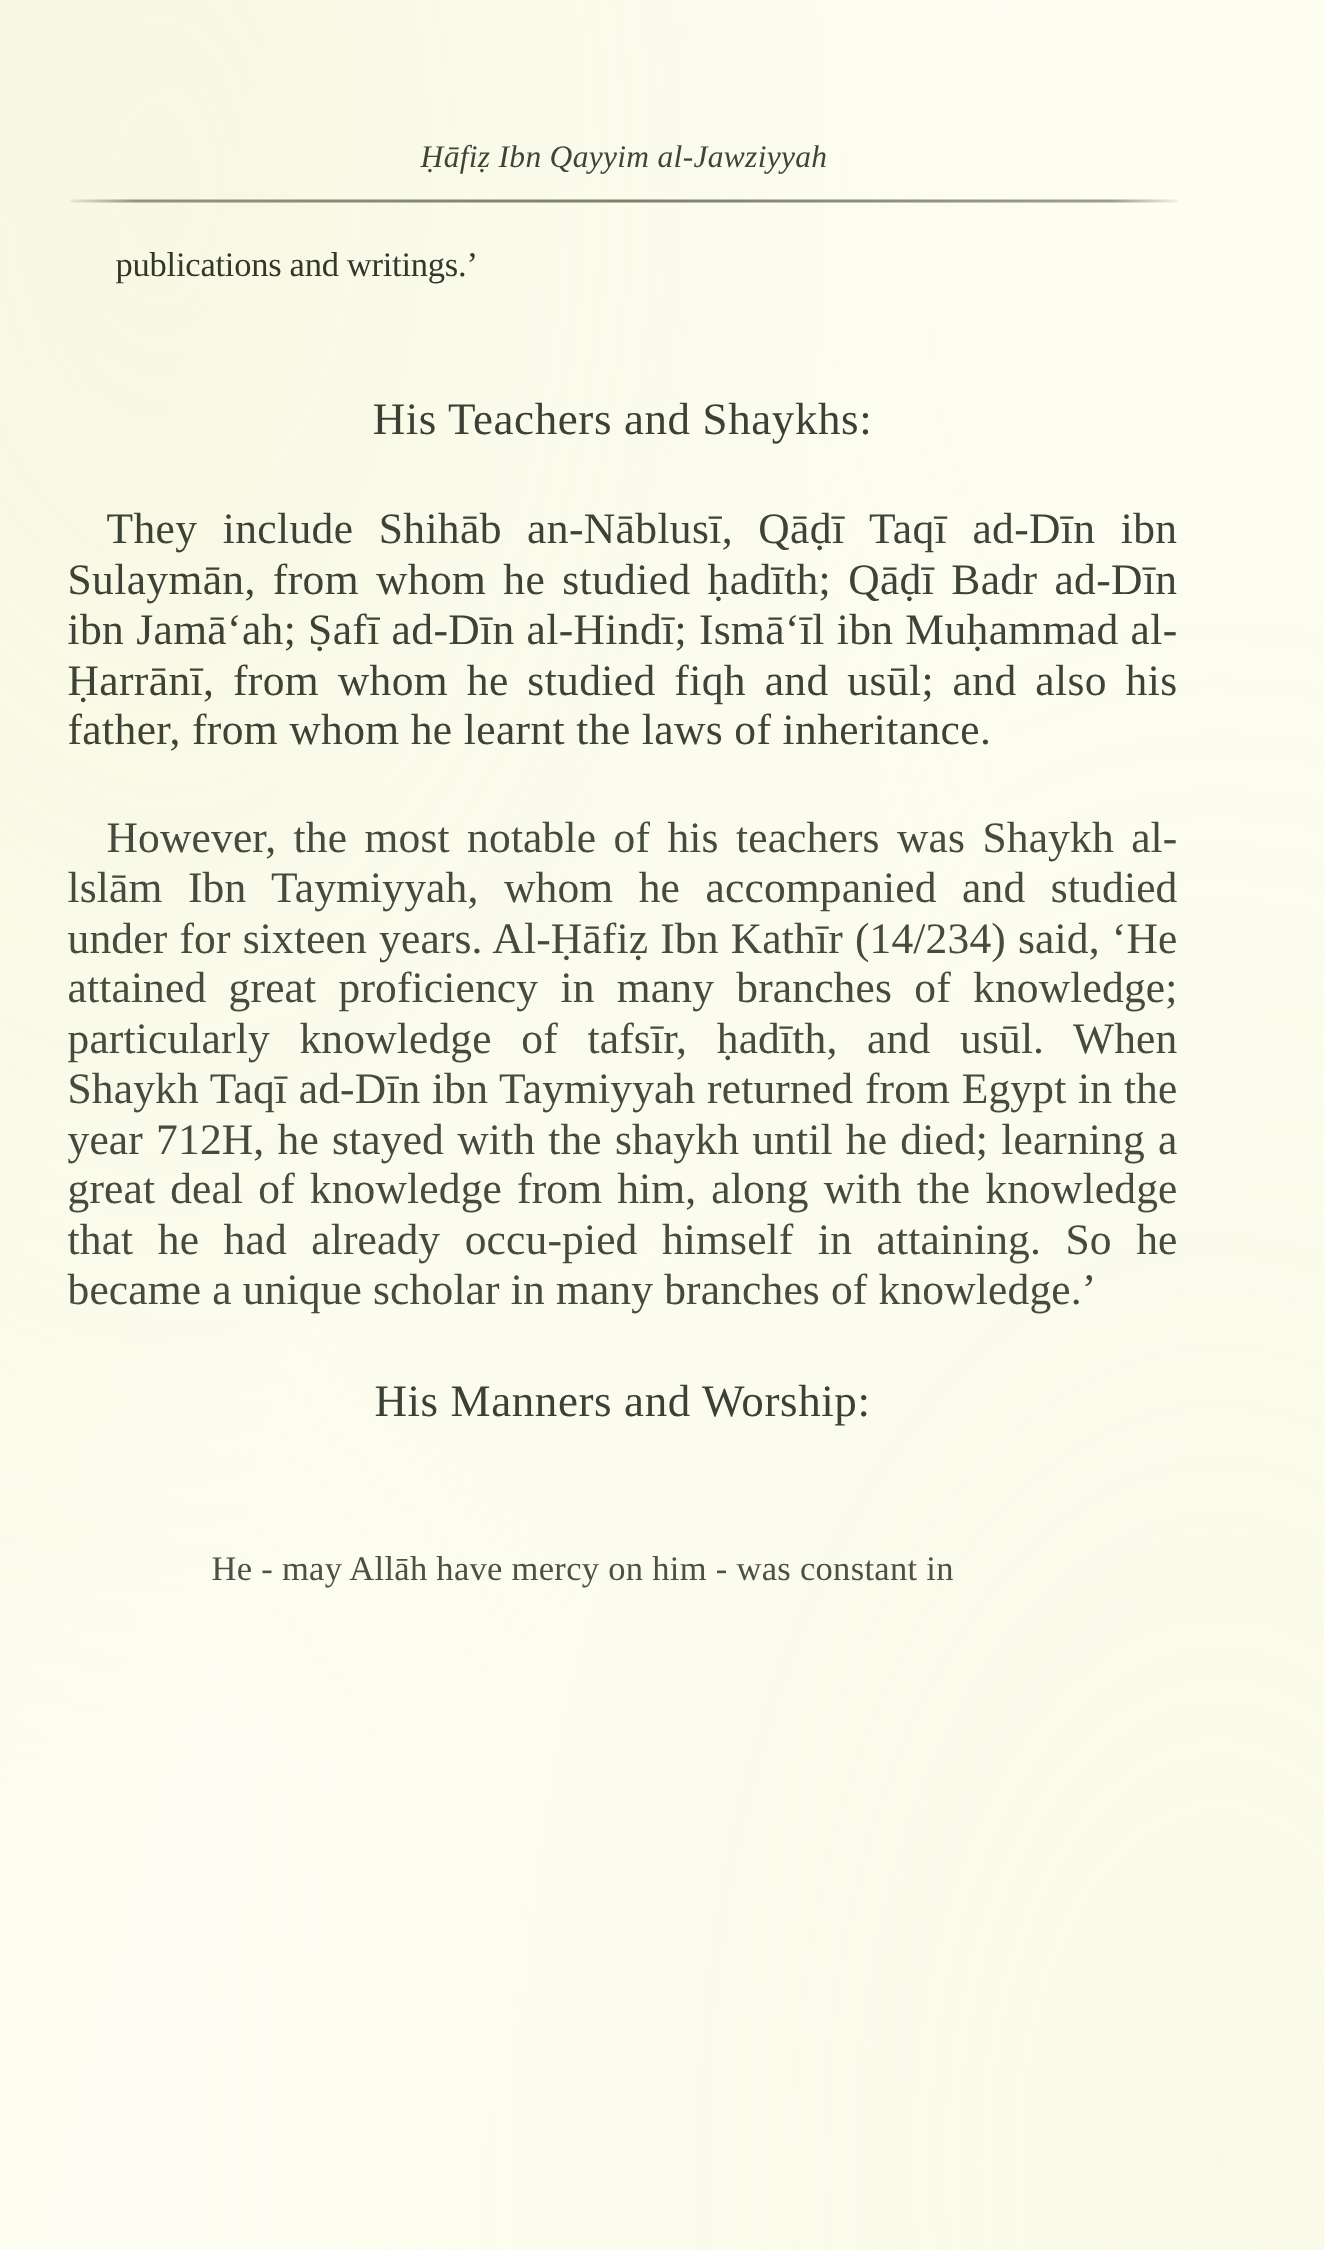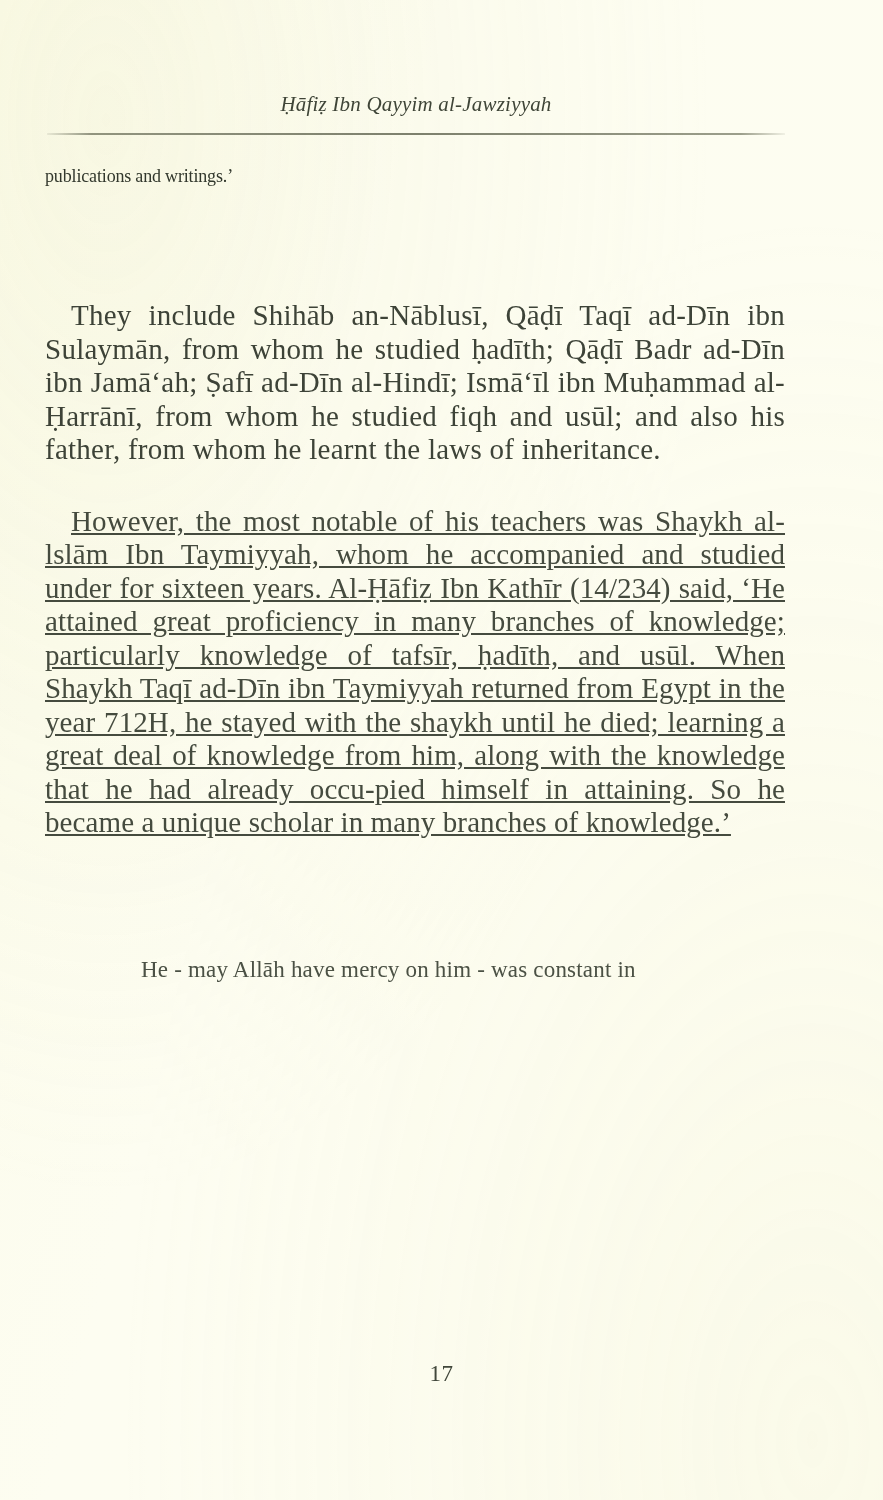--- a/index.html
+++ b/index.html
@@ -70,37 +70,37 @@
     color: #3b4136;
     -webkit-hyphens: none;
     hyphens: none;
   }
   p.para.indent {
     text-indent: 26px;
   }
 
   
   .block-dense p.para {
-    font-size: 18px;
+    font-size: 23px;
     line-height: 33.2px;
     color: #32382d;
     letter-spacing: -0.15px;
     word-spacing: -0.2px;
+    margin-left: 32px;
   }
 
   
   .block-open p.para {
     letter-spacing: 0.25px;
     color: #3d4338;
   }
 
   .block-soft p.para {
     color: #454b3f;
     letter-spacing: 0.1px;
-    text-decoration: underline;
   }
   .gap-md { height: 30px; }
   .gap-lg { height: 38px; }
 
   h2.section-heading {
     margin: 0;
     text-align: center;
     font-weight: normal;
     font-size: 30px;
     line-height: 38px;
@@ -160,41 +160,42 @@
 
     <div class="block-dense">
       <p class="para">publications and writings.’</p>
 
       <div class="gap-md"></div>
 
     </div>
 
     <div class="gap-lg"></div>
 
+    <h2 class="section-heading">His Teachers and Shaykhs:</h2>
 
     <div class="gap-lg"></div>
 
     <div class="block-open">
       <p class="para indent">They include Shihāb an-Nāblusī, Qāḍī Taqī ad-Dīn ibn Sulaymān, from whom he studied ḥadīth; Qāḍī Badr ad-Dīn ibn Jamā‘ah; Ṣafī ad-Dīn al-Hindī; Ismā‘īl ibn Muḥammad al-Ḥarrānī, from whom he studied fiqh and usūl; and also his father, from whom he learnt the laws of inheritance.</p>
     </div>
 
     <div class="gap-lg"></div>
 
     <div class="block-soft">
       <p class="para indent">However, the most notable of his teachers was Shaykh al-lslām Ibn Taymiyyah, whom he accompanied and studied under for sixteen years. Al-Ḥāfiẓ Ibn Kathīr (14/234) said, ‘He attained great proficiency in many branches of knowledge; particularly knowledge of tafsīr, ḥadīth, and usūl. When Shaykh Taqī ad-Dīn ibn Taymiyyah returned from Egypt in the year 712H, he stayed with the shaykh until he died; learning a great deal of knowledge from him, along with the knowledge that he had already occu-pied himself in attaining. So he became a unique scholar in many branches of knowledge.’</p>
     </div>
 
     <div class="gap-lg"></div>
 
+    <h2 class="section-heading">His Manners and Worship:</h2>
 
     <div class="gap-lg"></div>
 
 
     <div class="gap-lg"></div>
 
     <p class="quote-block">He - may Allāh have mercy on him - was constant in</p>
 
   </div>
 
-  <div class="folio">17</div>
 
   <div class="grain"></div>
 </div>
 
 </body></html>

